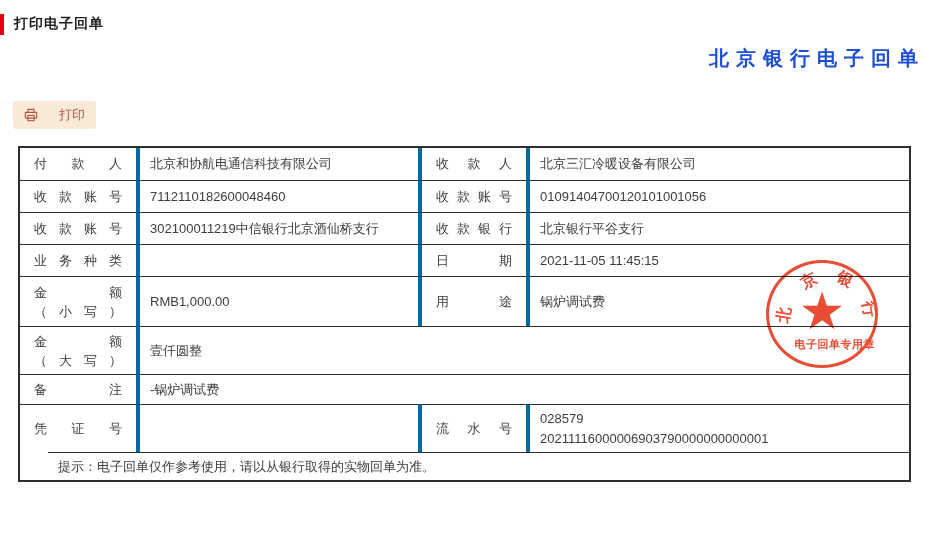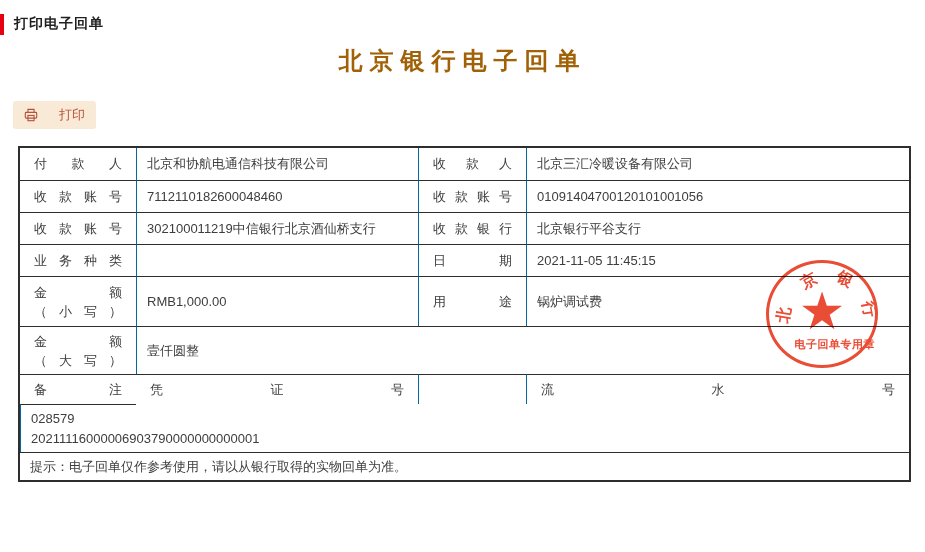--- a/index.html
+++ b/index.html
@@ -6,51 +6,51 @@
   html,body { background:#fff; }
   .page {
     position:relative; width:925px; height:552px; background:#ffffff;
     font-family:"Liberation Sans","DejaVu Sans",sans-serif; overflow:hidden;
   }
   
   .crumb-bar { position:absolute; left:0; top:14px; width:4px; height:21px; background:#e60012; }
   .crumb-text { position:absolute; left:14px; top:15px; font-size:14px; font-weight:bold; color:#1f1f1f; letter-spacing:1px; }
   
   .doc-title {
-    position:absolute; left:0; top:45px; width:100%; text-align:center;
-    font-size:24px; font-weight:bold; letter-spacing:7px; color:#a16207;
+    position:absolute; left:0; top:45px; width:100%; text-align:right;
+    font-size:20px; font-weight:bold; letter-spacing:7px; color:#1d4ed8;
   }
   
   .print-btn {
     position:absolute; left:13px; top:101px; height:28px; padding:0 11px;
     display:inline-flex; align-items:center; gap:21px;
     background:#f9ead8; color:#b5543c; border:none; border-radius:3px;
     font-size:13px; font-family:inherit; cursor:pointer;
   }
   .print-btn svg { display:block; }
   
   .receipt-table {
     position:absolute; left:18px; top:146px; width:893px;
     display:grid;
     grid-template-columns:116px 282px 108px 1fr;
     grid-template-rows:32px 32px 32px 32px 50px 48px 30px 48px 28px;
     border:2px solid #2e2e2e; background:transparent;
     color:#3d3d3d; font-size:13px;
   }
-  .cell { border-left:1px solid #0369a1; border-top:1px solid #2e2e2e; display:flex; align-items:center; min-width:0; }
+  .cell { border-left:4px solid #0369a1; border-top:1px solid #2e2e2e; display:flex; align-items:center; min-width:0; }
   .cell.c1 { border-left:none; }
   .cell.r1 { border-top:none; }
   .lbl { padding:0 14px; }
   .lbl .jl { width:100%; text-align:justify; text-align-last:justify; }
   .lbl2 { flex-direction:column; justify-content:center; align-items:stretch; padding:0 14px; }
   .lbl2 .jl { width:100%; line-height:19px; text-align:justify; text-align-last:justify; }
   .val { padding:0 10px; }
   .val2 { flex-direction:column; justify-content:center; align-items:flex-start; line-height:20px; padding:0 10px; }
   .span-val { grid-column:2 / 5; }
-  .full { grid-column:1 / 5; border-left:none; padding:0 10px; }
+  .full { grid-column:1 / 5; border-left:none; padding:0 10px;margin-left:28px; }
   
   .seal {
     position:absolute; left:766px; top:260px; width:112px; height:108px;
     border:3px solid #e8432a; border-radius:50%;
     color:#e8432a; mix-blend-mode:multiply; opacity:.95; pointer-events:none;
   }
   .seal .star {
     position:absolute; left:50%; top:50%; transform:translate(-50%,-56%);
     font-size:52px; line-height:1;
   }
@@ -135,20 +135,21 @@
 
     <div class="cell lbl2 c1">
       <div class="jl">金额</div>
       <div class="jl">（大写）</div>
     </div>
     <div class="cell val span-val">壹仟圆整</div>
 
     <div class="cell lbl c1">
         <div class="jl">备注</div>
       </div>
+    <div class="cell val span-val">-锅炉调试费</div>
 
     <div class="cell lbl c1">
         <div class="jl">凭证号</div>
       </div>
     <div class="cell val"></div>
     <div class="cell lbl">
         <div class="jl">流水号</div>
       </div>
     <div class="cell val2">
       <div>028579</div>

